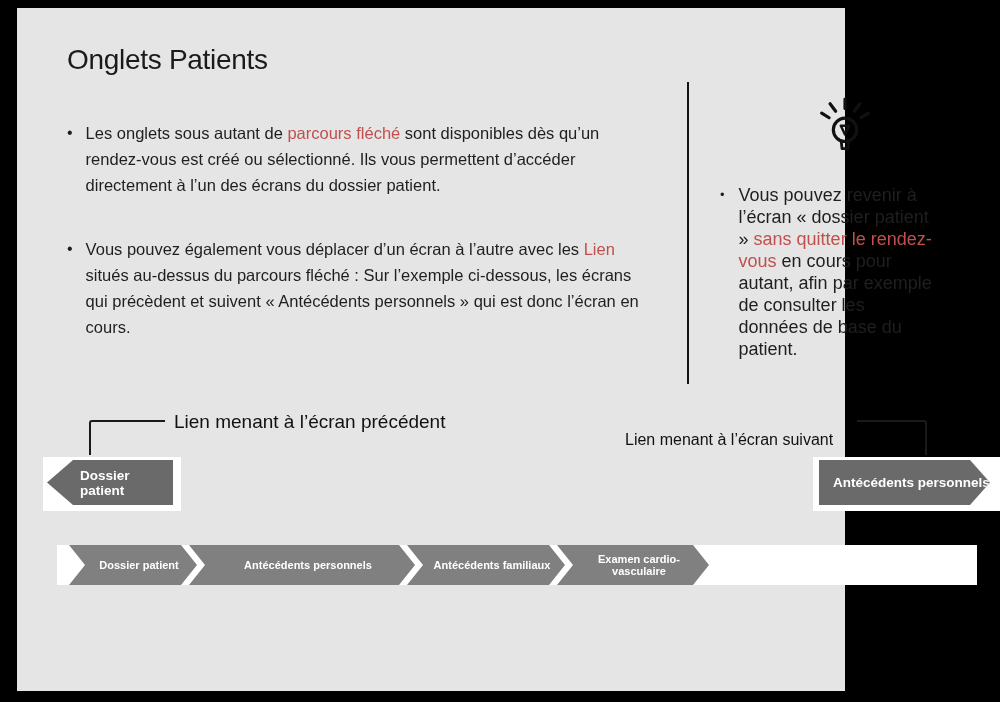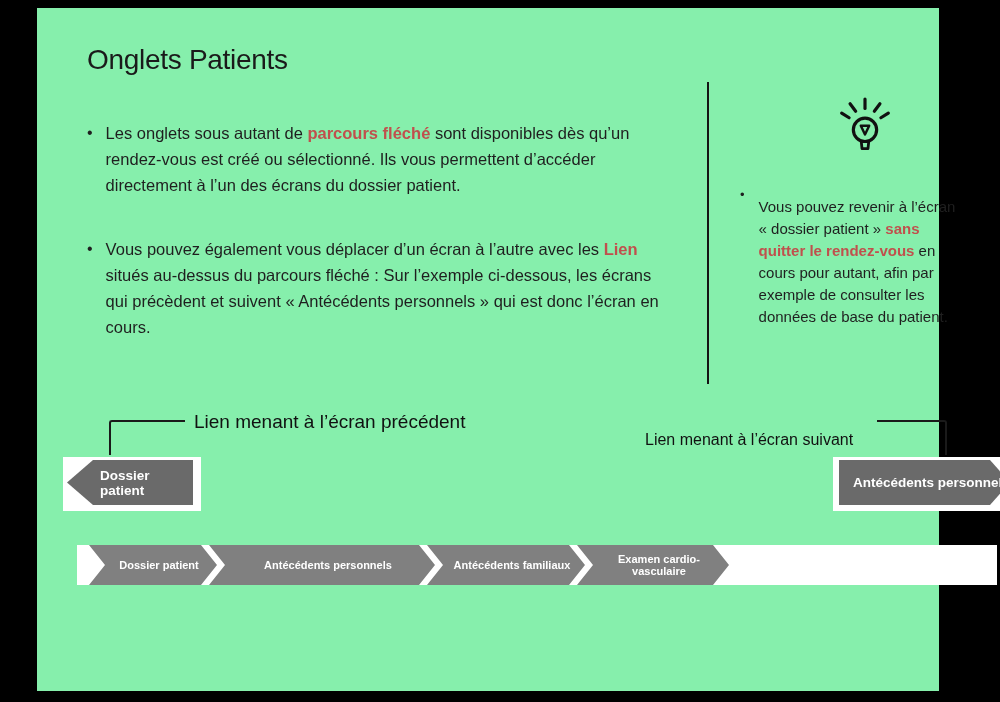--- a/index.html
+++ b/index.html
@@ -1,35 +1,35 @@
 <!DOCTYPE html>
 <html><head>
 <meta charset="utf-8">
 <style>
   * { margin:0; padding:0; box-sizing:border-box; }
   body { font-family:"Liberation Sans", sans-serif; background:#333; }
   .frame { position:relative; width:1000px; height:702px; background:#000; overflow:hidden; }
-  .slide { position:absolute; left:37px; top:8px; width:902px; height:683px; background:#86efac; }
+  .slide { position:absolute; left:17px; top:8px; width:828px; height:683px; background:#e5e5e5; }
 
   .title { position:absolute; left:50px; top:36px; font-size:28px; color:#1a1a1a;
            letter-spacing:-0.3px; font-weight:500; }
 
   
   .bullets { position:absolute; left:50px; top:112px; width:578px; }
   .bullet-row { display:flex; gap:13px; margin-bottom:38px; }
   .bullet-dot { font-size:16px; line-height:26px; color:#1f1f1f; }
   .bullet-text { font-size:16.5px; line-height:26px; color:#1f1f1f; }
-  .hl { color:#c0504d; font-weight:bold; }
+  .hl { color:#c0504d; font-weight:normal; }
 
   
   .divider { position:absolute; left:670px; top:74px; width:2px; height:302px; background:#141414; }
   .tip-icon-wrap { position:absolute; left:800px; top:88px; width:56px; height:64px; }
   .tip { position:absolute; left:703px; top:176px; width:218px; display:flex; gap:14px; }
   .tip-dot { font-size:13px; line-height:22px; color:#1f1f1f; }
-  .tip-text { font-size:15px; line-height:22px; color:#1f1f1f;margin-top:12px; }
+  .tip-text { font-size:18px; line-height:22px; color:#1f1f1f; }
 
   
   .label-prev { position:absolute; left:157px; top:403px; font-size:19px; color:#111; }
   .label-next { position:absolute; left:608px; top:403px; font-size:16px; color:#111;margin-top:20px; }
   .conn-prev { position:absolute; left:72px; top:412px; width:76px; height:35px;
                border-left:2.5px solid #1a1a1a; border-top:2.5px solid #1a1a1a; border-top-left-radius:3px; }
   .conn-next { position:absolute; left:840px; top:412px; width:70px; height:35px;
                border-right:2.5px solid #1a1a1a; border-top:2.5px solid #1a1a1a; border-top-right-radius:3px; }
 
   

